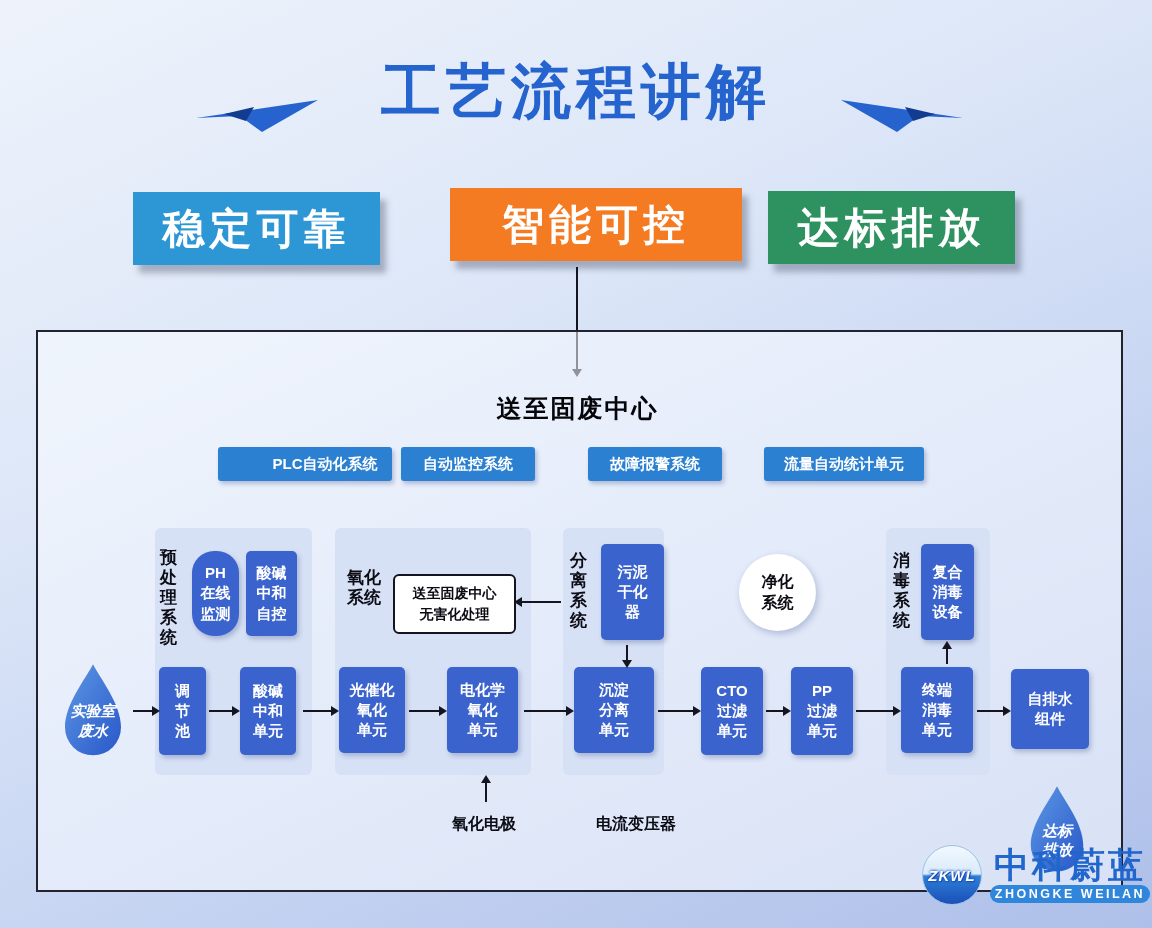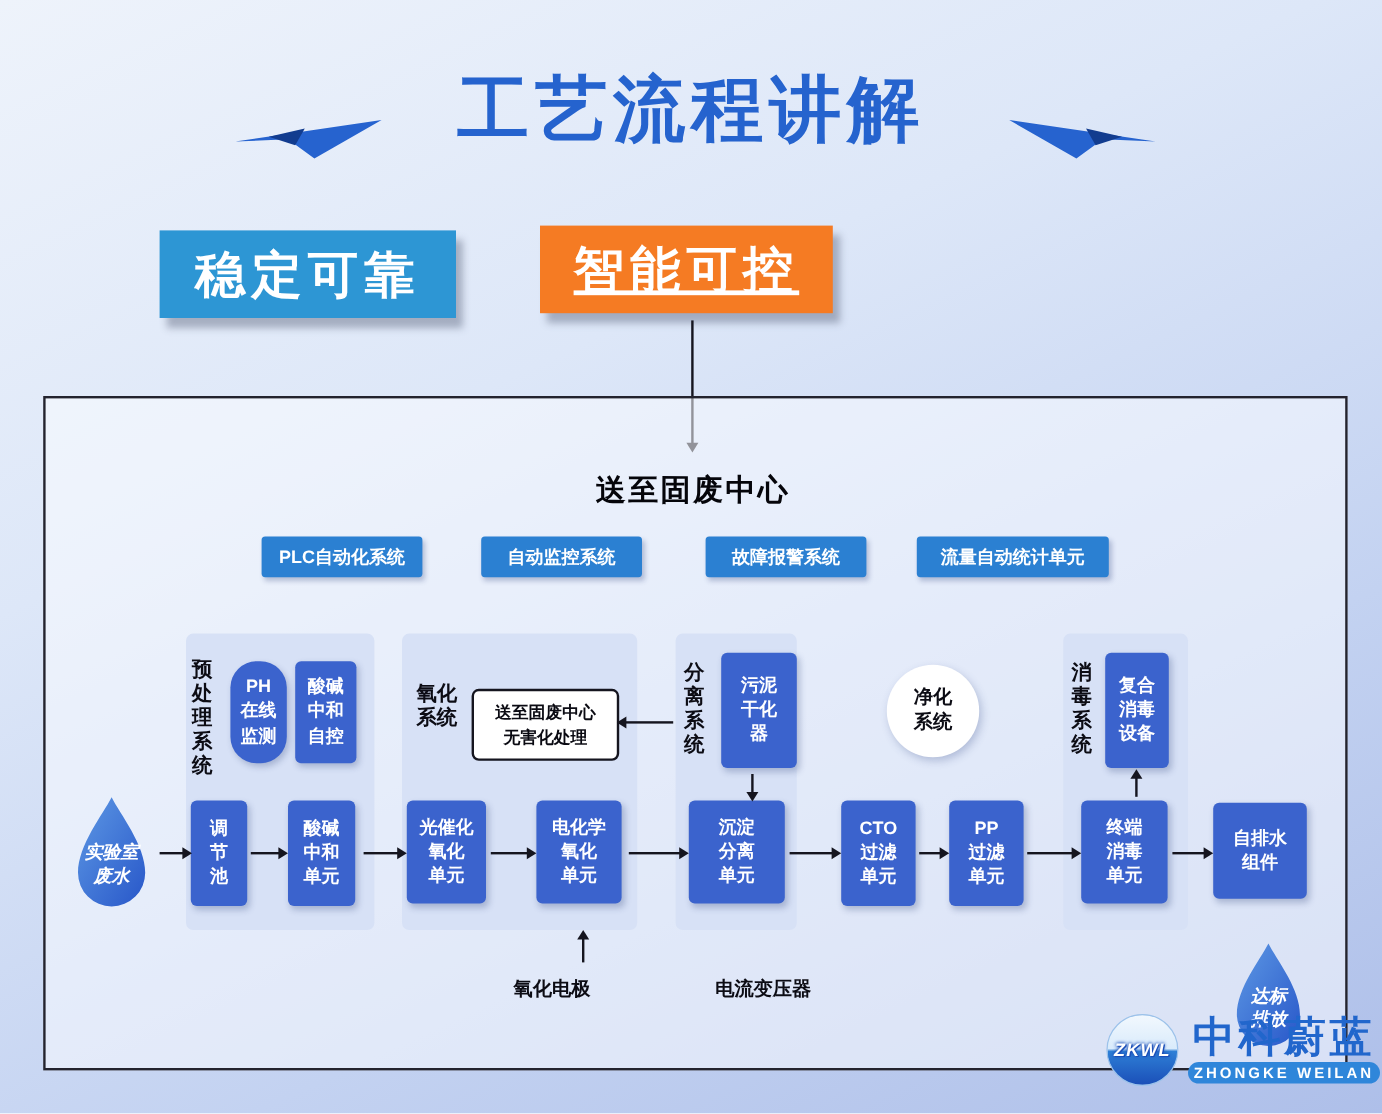--- a/index.html
+++ b/index.html
@@ -11,21 +11,21 @@
   .title{left:0;right:0;top:52px;text-align:center;font-size:60px;font-weight:bold;
     color:#2563ce;letter-spacing:5px;}
   .deco{position:absolute;width:125px;height:36px;}
   .deco-l{left:196px;top:98px;}
   .deco-r{left:838px;top:98px;transform:scaleX(-1);}
   
   .badge{position:absolute;height:73px;display:flex;align-items:center;justify-content:center;
     color:#fff;font-size:42px;font-weight:bold;letter-spacing:5px;
     box-shadow:6px 8px 6px rgba(90,100,125,.45);}
   .badge-blue{left:133px;top:192px;width:247px;background:#2d96d4;}
-  .badge-orange{left:450px;top:188px;width:244px;background:#f57b23;text-decoration:underline;}
+  .badge-orange{left:450px;top:188px;width:292px;background:#f57b23;}
   .badge-green{left:768px;top:191px;width:247px;background:#2e9160;}
   
   .mainbox{left:36px;top:330px;width:1083px;height:558px;border:2px solid #23232e;
     background:rgba(249,252,255,.55);}
   .heading{left:36px;top:392px;width:1083px;text-align:center;font-size:25px;font-weight:bold;
     color:#05050a;letter-spacing:2px;}
   
   .ctrl{position:absolute;height:34px;background:#2b80d2;color:#fff;font-size:15px;font-weight:bold;
     display:flex;align-items:center;justify-content:center;border-radius:3px;
     box-shadow:2px 3px 4px rgba(50,70,130,.3);}
@@ -83,27 +83,28 @@
     <polygon points="0,20 122,2 66,34 44,18" fill="#2663cf"></polygon>
     <polygon points="28,16 58,9 50,23" fill="#123c8f"></polygon>
   </svg>
   <svg class="deco deco-r" viewBox="0 0 125 36">
     <polygon points="0,20 122,2 66,34 44,18" fill="#2663cf"></polygon>
     <polygon points="28,16 58,9 50,23" fill="#123c8f"></polygon>
   </svg>
 
   <div class="badge badge-blue">稳定可靠</div>
   <div class="badge badge-orange">智能可控</div>
+  <div class="badge badge-green">达标排放</div>
 
   <div class="arrow-d" style="left:576px;top:267px;height:103px;"></div>
 
   <div class="abs mainbox"></div>
   <div class="abs heading">送至固废中心</div>
 
-  <div class="ctrl" style="left:218px;top:447px;width:134px;">PLC自动化系统</div>
+  <div class="ctrl" style="left:218px;top:447px;width:134px;padding-left:40px;">PLC自动化系统</div>
   <div class="ctrl" style="left:401px;top:447px;width:134px;">自动监控系统</div>
   <div class="ctrl" style="left:588px;top:447px;width:134px;">故障报警系统</div>
   <div class="ctrl" style="left:764px;top:447px;width:160px;">流量自动统计单元</div>
 
   <div class="panel" style="left:155px;width:157px;"></div>
   <div class="panel" style="left:335px;width:196px;"></div>
   <div class="panel" style="left:563px;width:101px;"></div>
   <div class="panel" style="left:886px;width:104px;"></div>
 
   <div class="seclabel" style="left:160px;top:548px;">预
@@ -174,21 +175,21 @@
   <div class="arrow-r" style="left:658px;top:710px;width:36px;"></div>
   <div class="arrow-r" style="left:766px;top:710px;width:18px;"></div>
   <div class="arrow-r" style="left:856px;top:710px;width:38px;"></div>
   <div class="arrow-r" style="left:977px;top:710px;width:27px;"></div>
 
   <div class="arrow-d" style="left:626px;top:645px;height:16px;"></div>
   <div class="arrow-u" style="left:946px;top:648px;height:16px;"></div>
   <div class="arrow-l" style="left:521px;top:601px;width:40px;"></div>
   <div class="arrow-u" style="left:485px;top:782px;height:20px;"></div>
 
-  <div class="note" style="left:428px;top:814px;">氧化电极</div>
+  <div class="note" style="left:452px;top:814px;">氧化电极</div>
   <div class="note" style="left:596px;top:814px;">电流变压器</div>
 
   <div class="drop" style="left:54px;top:662px;width:78px;height:98px;">
     <svg viewBox="0 0 64 84">
       <defs>
         <linearGradient id="dropg1" x1="0" y1="0" x2="1" y2="1">
           <stop offset="0" stop-color="#5d98e4"></stop>
           <stop offset="1" stop-color="#2857c9"></stop>
         </linearGradient>
       </defs>

